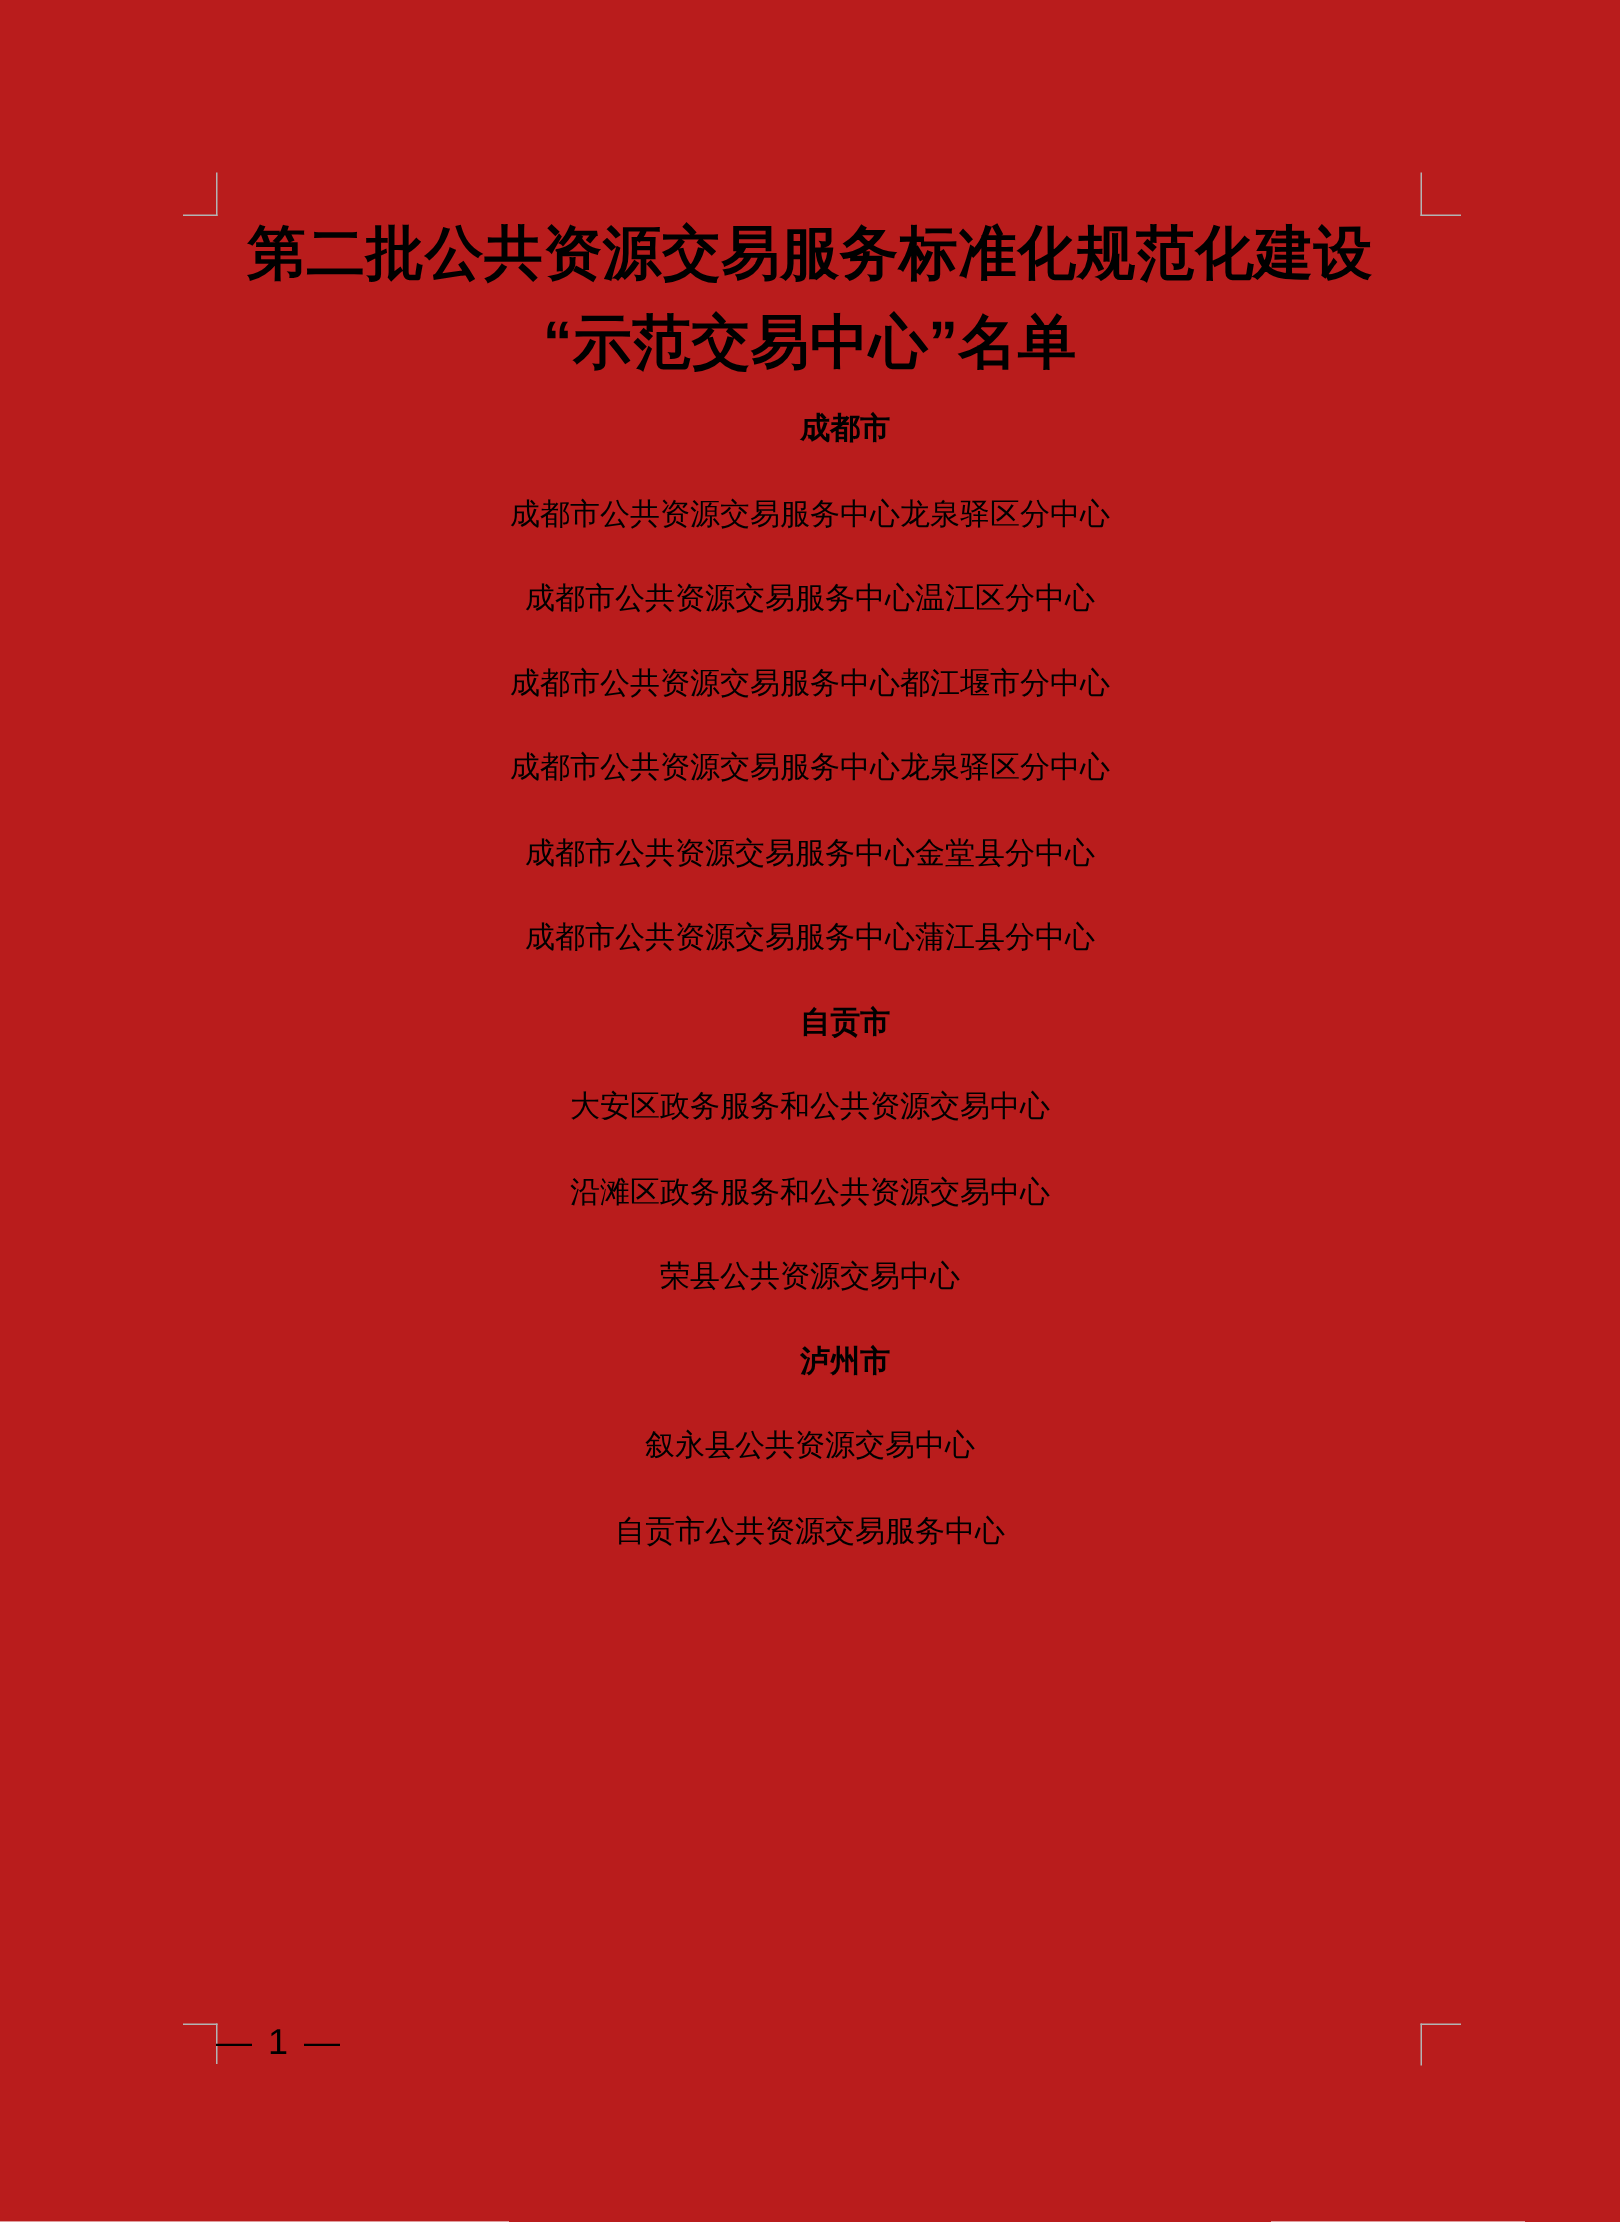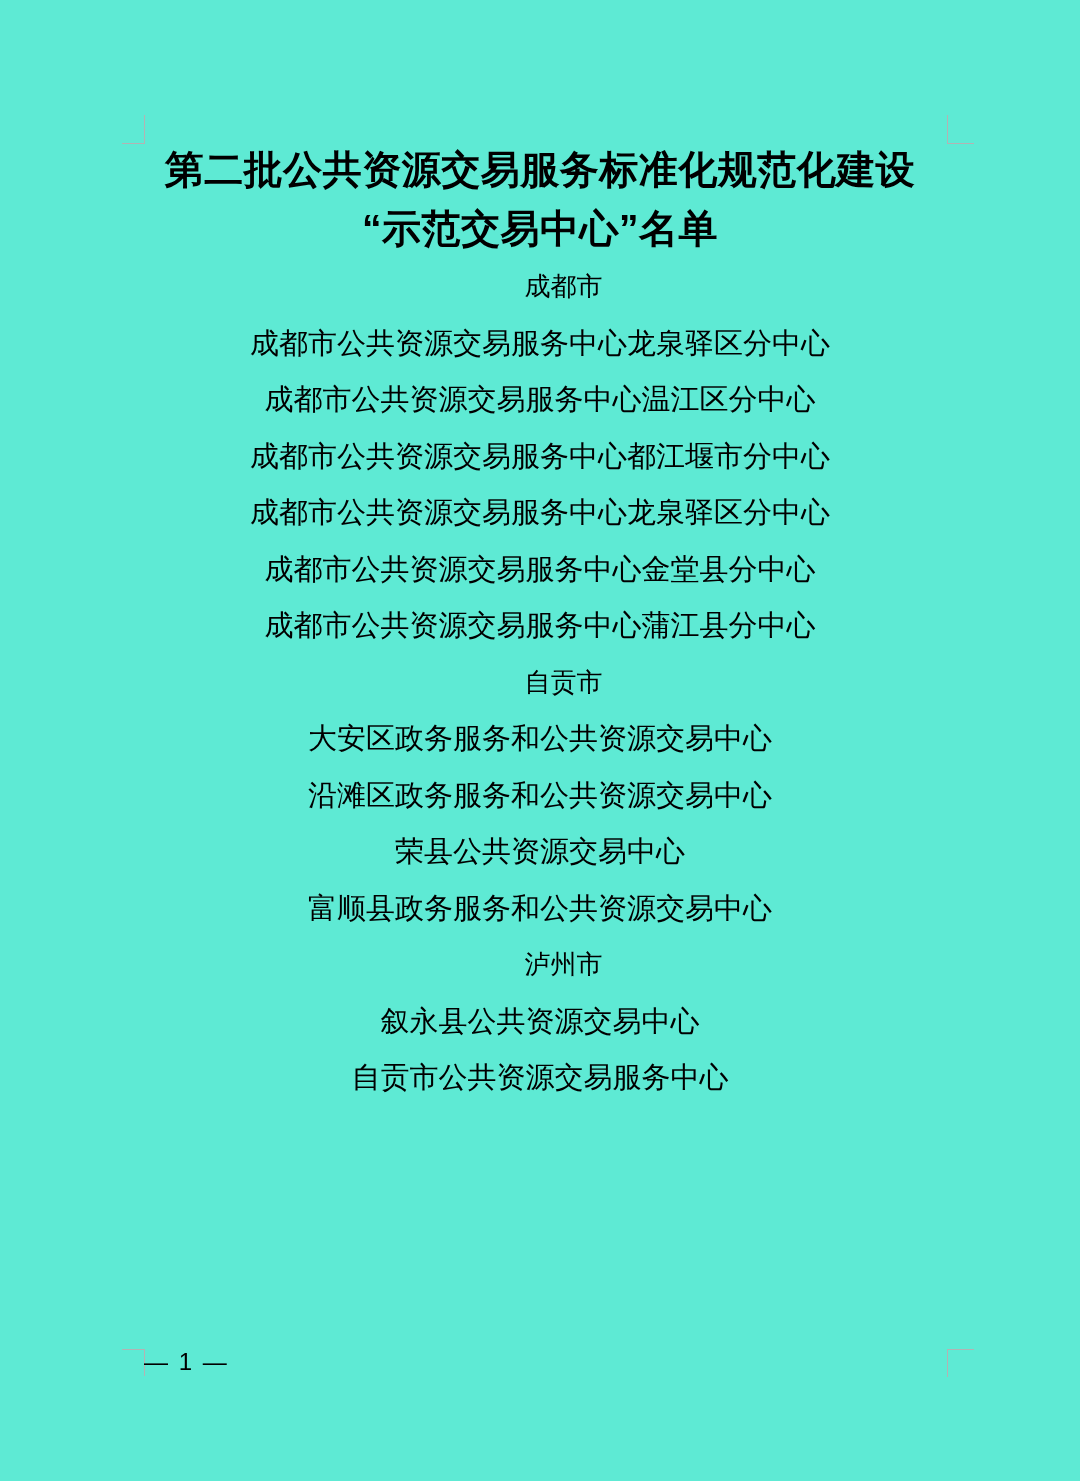--- a/index.html
+++ b/index.html
@@ -4,49 +4,49 @@
 <style>
   html, body {
     margin: 0;
     padding: 0;
     background: #ffffff;
   }
   .page {
     position: relative;
     width: 1080px;
     height: 1481px;
-    background: #5eead4;
+    background: #b91c1c;
     overflow: hidden;
     font-family: "Liberation Sans", "DejaVu Sans", sans-serif;
     color: #000000;
   }
   .content {
     position: absolute;
     top: 0;
     left: 0;
     width: 1080px;
     padding-top: 140px;
     text-align: center;
   }
   .title-line {
     font-size: 39px;
     font-weight: 700;
     line-height: 59px;
     letter-spacing: 0.5px;
     white-space: nowrap;
   }
   .doc-line {
-    font-size: 29px;
+    font-size: 20px;
     line-height: 56.5px;
     height: 56.5px;
     white-space: nowrap;
   }
   .city-header {
-    font-weight: 400;
-    font-size: 26px;
+    font-weight: 700;
+    font-size: 20px;
     padding-left: 47px;
   }
   .page-number {
     position: absolute;
     left: 144px;
     top: 1348px;
     font-size: 24px;
     line-height: 28px;
     color: #000000;
     letter-spacing: 2px;
@@ -100,21 +100,20 @@
     <div class="doc-line">成都市公共资源交易服务中心温江区分中心</div>
     <div class="doc-line">成都市公共资源交易服务中心都江堰市分中心</div>
     <div class="doc-line">成都市公共资源交易服务中心龙泉驿区分中心</div>
     <div class="doc-line">成都市公共资源交易服务中心金堂县分中心</div>
     <div class="doc-line">成都市公共资源交易服务中心蒲江县分中心</div>
 
     <div class="doc-line city-header">自贡市</div>
     <div class="doc-line">大安区政务服务和公共资源交易中心</div>
     <div class="doc-line">沿滩区政务服务和公共资源交易中心</div>
     <div class="doc-line">荣县公共资源交易中心</div>
-    <div class="doc-line">富顺县政务服务和公共资源交易中心</div>
 
     <div class="doc-line city-header">泸州市</div>
     <div class="doc-line">叙永县公共资源交易中心</div>
     <div class="doc-line">自贡市公共资源交易服务中心</div>
   </div>
 
   <div class="page-number">— 1 —</div>
 
 </div>
 

